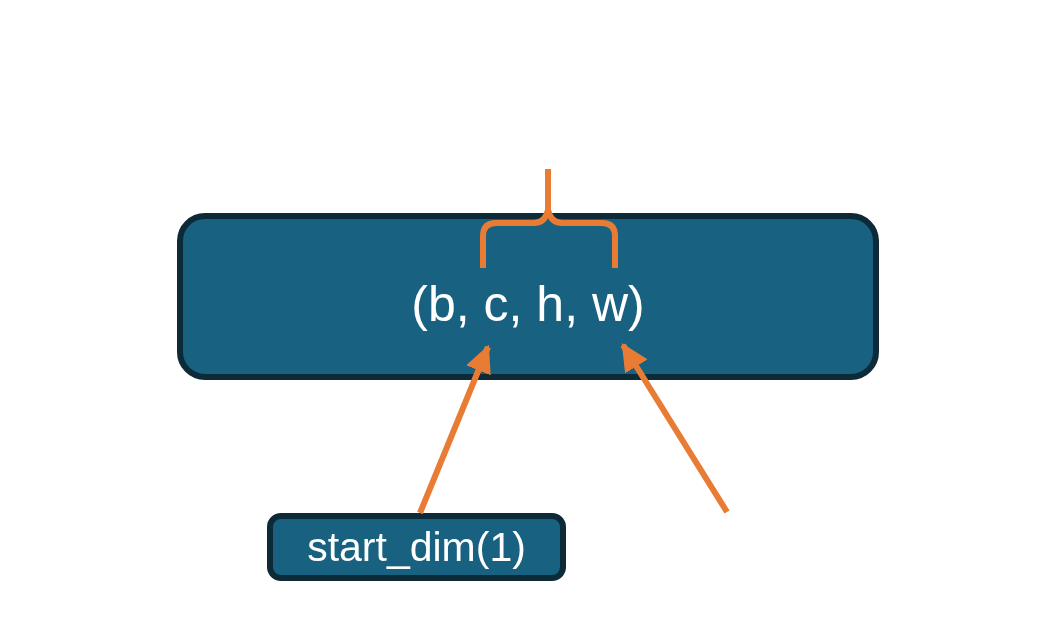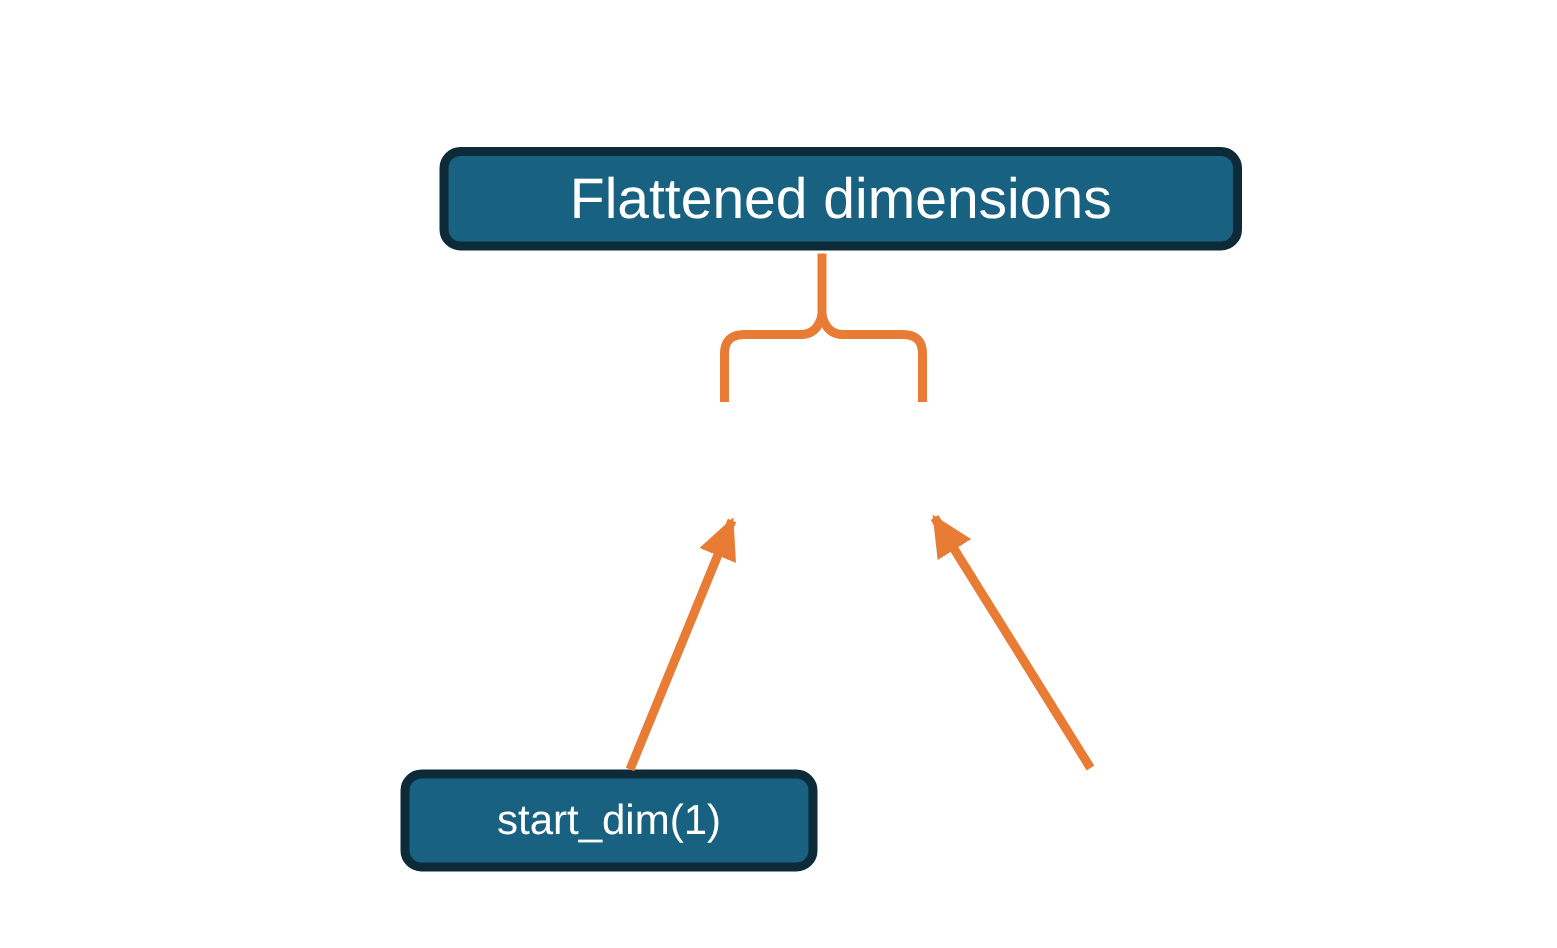--- a/index.html
+++ b/index.html
@@ -40,23 +40,23 @@
   }
   .node--main {
     left: 177px; top: 213px;
     width: 702px; height: 167px;
     border-radius: 28px;
     font-size: 50px;
     padding-top: 14px;
   }
   .node--bottom-left {
     left: 267px; top: 513px;
-    width: 278px; height: 68px;
+    width: 299px; height: 68px;
     border-radius: 14px;
-    font-size: 28px;
+    font-size: 41px;
   }
   .node--bottom-right {
     left: 582px; top: 512px;
     width: 294px; height: 70px;
     border-radius: 14px;
     font-size: 36px;
   }
   .overlay {
     position: absolute;
     left: 0; top: 0;
@@ -70,24 +70,24 @@
     stroke-linejoin: round;
     stroke-linecap: butt;
   }
   .accent-fill { fill: var(--accent); }
 </style>
 </head>
 <body>
 
 <div class="canvas">
 
-  <div class="node node--top">
-    <span>Flattened dimensions</span>
+
+  <div class="node node--main">
+    <span>(b, c, h, w)</span>
   </div>
-
 
   <div class="node node--bottom-left">
     <span>start_dim(1)</span>
   </div>
 
 
   <svg class="overlay" viewBox="0 0 1038 632" xmlns="http://www.w3.org/2000/svg">
     <defs>
       <marker id="arrowhead" markerWidth="5" markerHeight="4.4" refX="4.2" refY="2.2" orient="auto" markerUnits="strokeWidth">
         <path d="M0,0 L4.6,2.2 L0,4.4 Z" class="accent-fill"></path>

